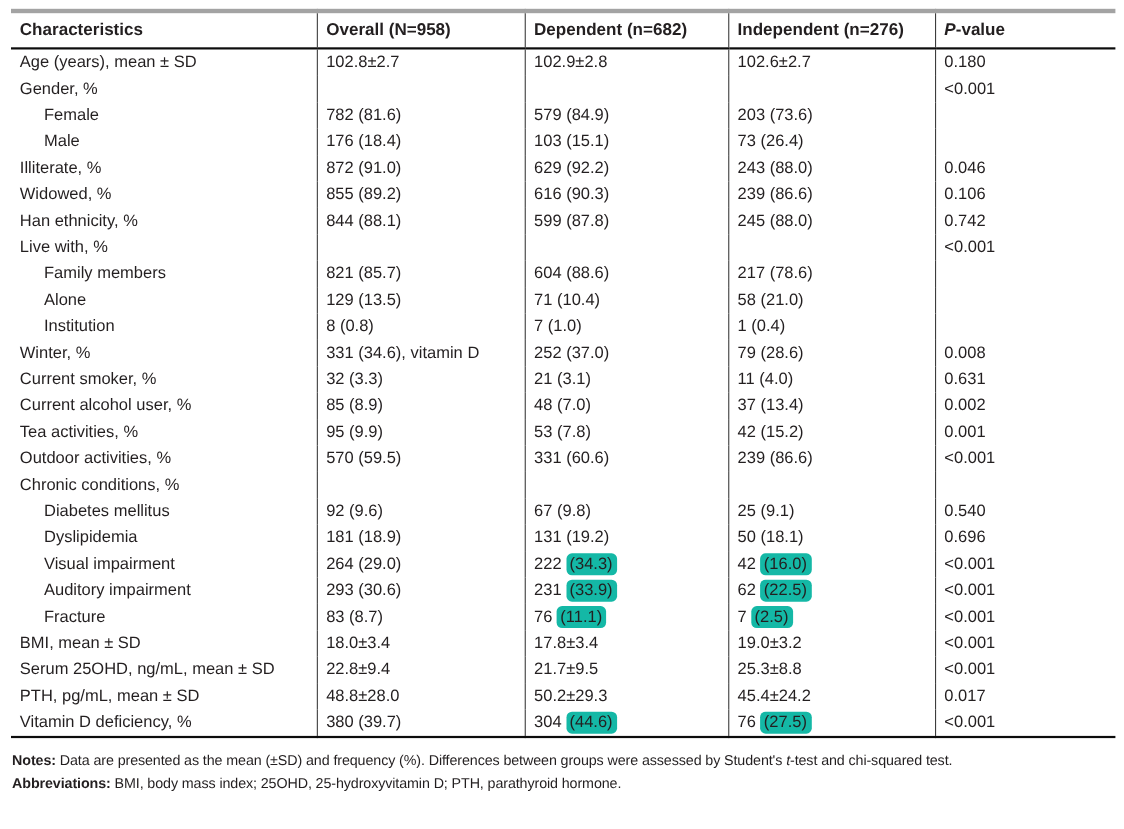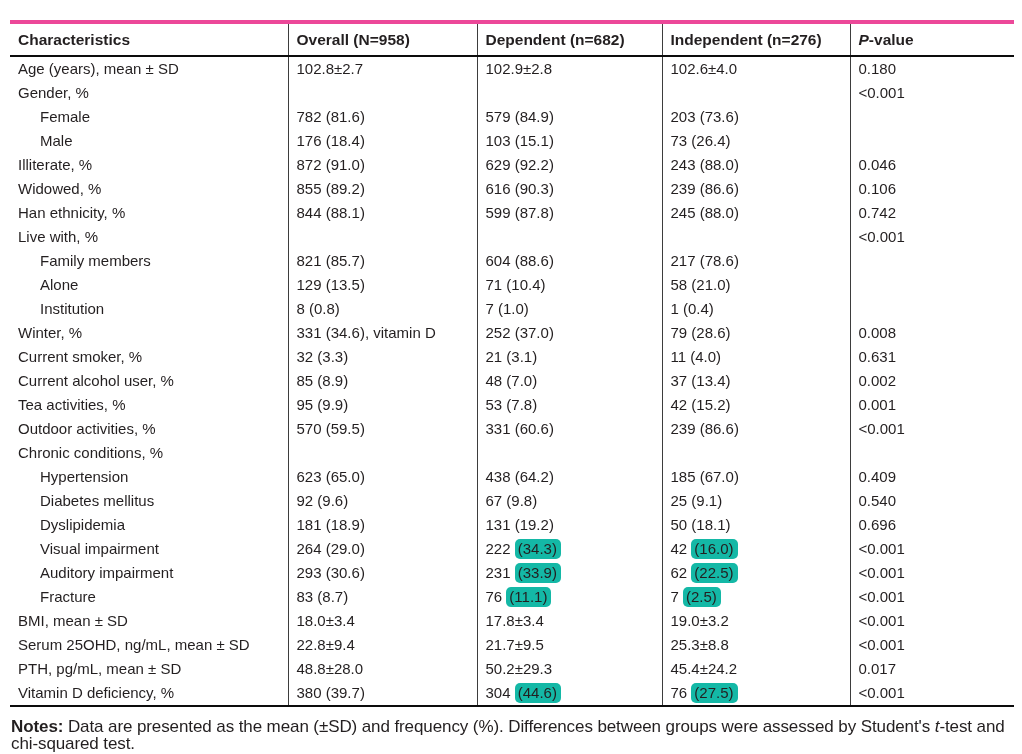--- a/index.html
+++ b/index.html
@@ -10,23 +10,22 @@
     font-family: "Liberation Sans", sans-serif;
     color: #231f20;
   }
   .page { position: relative; width: 1022px; height: 754px; background: #fff; overflow: hidden; }
   .table-wrap { position: absolute; left: 10px; top: 8px; width: 1004px; }
 
   table.stats-table {
     width: 100%;
     border-collapse: collapse;
     table-layout: fixed;
-    border-top: 4px solid #ec4899;
+    border-top: 4px solid #a3a3a3;
     border-bottom: 2px solid #0c0c0c;
-    margin-top: 12px;
   }
   col.c1 { width: 278px; }
   col.c2 { width: 189px; }
   col.c3 { width: 185px; }
   col.c4 { width: 188px; }
   col.c5 { width: 164px; }
 
   thead th {
     text-align: left;
     font-weight: bold;
@@ -51,21 +50,21 @@
 
   .hl {
     background: #14b8a6;
     border-radius: 5px;
     padding: 1px 4px 2px 3px;
   }
 
   .footnotes { margin-top: 11px; padding-left: 1px; }
   .note-line {
     margin: 0 0 4px 0;
-    font-size: 17px;
+    font-size: 13px;
     line-height: 17px;
     color: #231f20;
     letter-spacing: -0.1px;
   }
   .note-line strong { font-weight: bold; }
   .note-line em { font-style: italic; }
 </style>
 </head>
 <body>
 
@@ -86,21 +85,21 @@
           <th>Dependent (n=682)</th>
           <th>Independent (n=276)</th>
           <th><em>P</em><span>-value</span></th>
         </tr>
       </thead>
       <tbody>
           <tr>
             <td>Age (years), mean ± SD</td>
             <td>102.8±2.7</td>
             <td>102.9±2.8</td>
-            <td>102.6±4.0</td>
+            <td>102.6±2.7</td>
             <td>0.180</td>
           </tr>
           <tr>
             <td>Gender, %</td>
             <td></td>
             <td></td>
             <td></td>
             <td>&lt;0.001</td>
           </tr>
           <tr>
@@ -202,27 +201,20 @@
             <td>&lt;0.001</td>
           </tr>
           <tr>
             <td>Chronic conditions, %</td>
             <td></td>
             <td></td>
             <td></td>
             <td></td>
           </tr>
           <tr>
-            <td class="indent">Hypertension</td>
-            <td>623 (65.0)</td>
-            <td>438 (64.2)</td>
-            <td>185 (67.0)</td>
-            <td>0.409</td>
-          </tr>
-          <tr>
             <td class="indent">Diabetes mellitus</td>
             <td>92 (9.6)</td>
             <td>67 (9.8)</td>
             <td>25 (9.1)</td>
             <td>0.540</td>
           </tr>
           <tr>
             <td class="indent">Dyslipidemia</td>
             <td>181 (18.9)</td>
             <td>131 (19.2)</td>
@@ -275,15 +267,16 @@
             <td>Vitamin D deficiency, %</td>
             <td>380 (39.7)</td>
             <td><span>304 </span><span class="hl">(44.6)</span></td>
             <td><span>76 </span><span class="hl">(27.5)</span></td>
             <td>&lt;0.001</td>
           </tr>
         </tbody>
     </table>
     <div class="footnotes">
       <p class="note-line"><strong>Notes:</strong><span> Data are presented as the mean (±SD) and frequency (%). Differences between groups were assessed by Student's </span><em>t</em><span>-test and chi-squared test.</span></p>
+      <p class="note-line"><strong>Abbreviations:</strong><span> BMI, body mass index; 25OHD, 25-hydroxyvitamin D; PTH, parathyroid hormone.</span></p>
     </div>
   </div>
 </div>
 
 </body></html>

